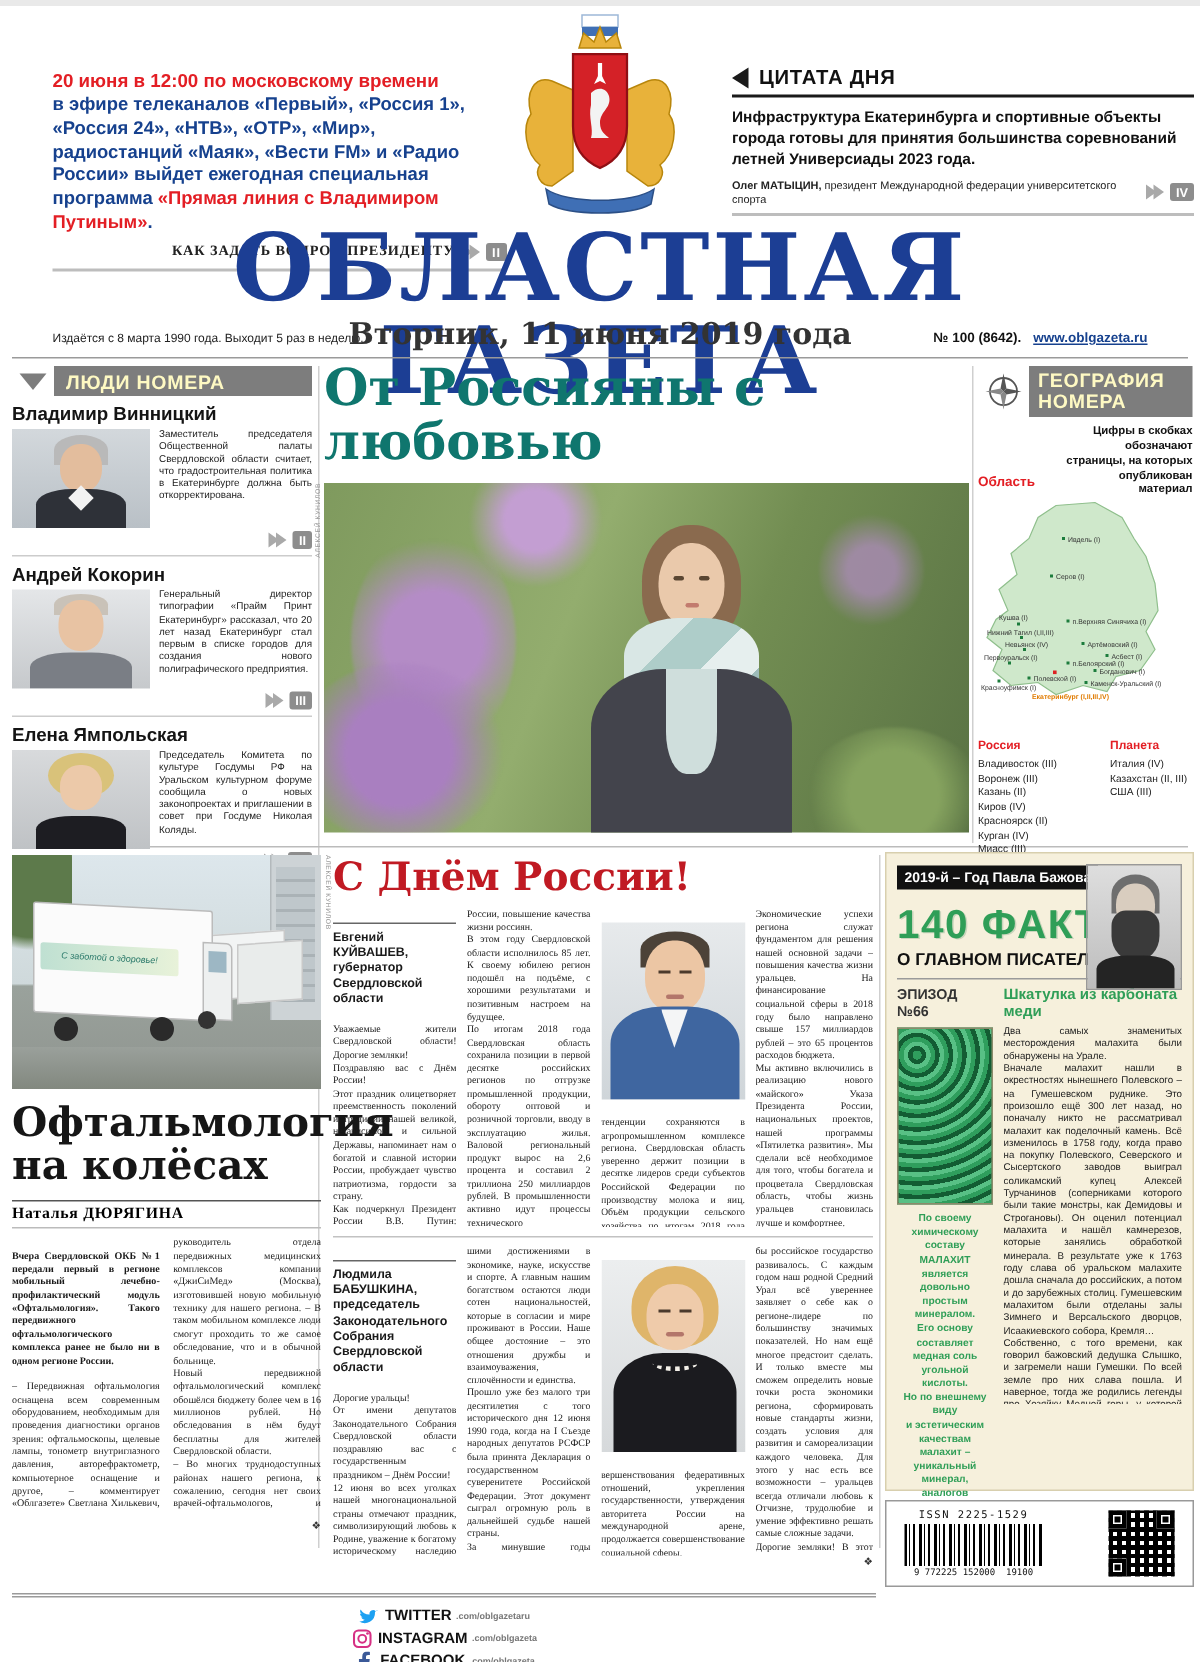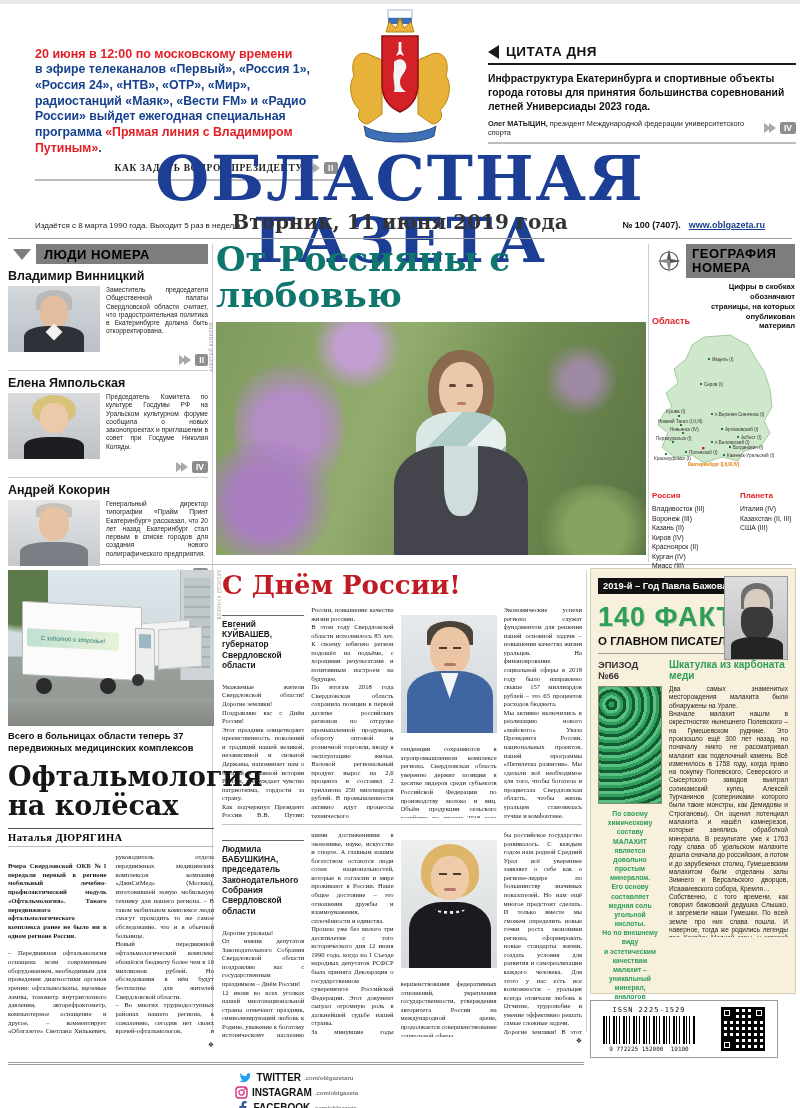--- a/index.html
+++ b/index.html
@@ -41,21 +41,21 @@
   .mi-date { position:absolute; left:50%; transform:translateX(-50%); bottom:0;
     font-family:"DejaVu Serif", serif; font-weight:bold; font-size:20px; color:#333; }
   .mi-right { position:absolute; right:0; bottom:4px; font-size:9px; color:#111; display:flex; gap:8px; align-items:baseline;}
   .mi-issue { font-weight:bold; }
   .mi-site { font-weight:bold; color:#16418e; text-decoration:underline; }
 
   .hr1 { position:absolute; left:8px; width:784px; top:234px; border-top:1px solid #9a9a9a; }
   .vr { position:absolute; width:1px; background:#cfcfcf; }
 
   
-  .secbar { background:#7d7d7d; color:#000000; font-weight:bold; letter-spacing:.5px; position:relative; display:flex; align-items:center; }
+  .secbar { background:#7d7d7d; color:#fef9c3; font-weight:bold; letter-spacing:.5px; position:relative; display:flex; align-items:center; }
   .notch { position:absolute; left:0; top:0; bottom:0; background:#fff; display:flex; align-items:center; justify-content:center; }
   .tri-down { width:0; height:0; border-left:9px solid transparent; border-right:9px solid transparent; border-top:11px solid #7d7d7d; }
 
   
   .people { position:absolute; left:8px; top:240px; width:200px; }
   .people .secbar { height:20px; font-size:13px; padding-left:36px; }
   .people .notch { width:28px; }
   .person { padding-top:5px; }
   .p-name { font-weight:bold; font-size:12.5px; color:#141414; margin-bottom:3px; }
   .p-row { display:flex; gap:6px; }
@@ -128,21 +128,21 @@
             background:
               repeating-radial-gradient(circle at 20% 15%, #2f9e5d 0 3px, #135c33 3px 6px, #58c085 6px 9px),
               #1f7a45; background-blend-mode:normal; }
   .bz-side { margin-top:5px; color:#2f9e57; font-weight:bold; font-size:6.8px; line-height:1.35; text-align:center; white-space:pre-line; }
   .bz-right { flex:1; }
   .bz-title { color:#2f9e57; font-weight:bold; font-size:10px; margin-bottom:4px; }
   .bz-lead { font-weight:bold; font-size:7.2px; line-height:1.3; text-align:justify; color:#222; margin-bottom:4px; white-space:pre-line;}
   .bz-body { font-size:6.5px; line-height:1.28; text-align:justify; white-space:pre-line; color:#222; height:252px; overflow:hidden; }
 
   
-  .bar { position:absolute; left:590px; top:996px; width:188px; height:58px; border:1px solid #999; background:#fff;
+  .bar { position:absolute; left:590px; top:996px; width:206px; height:58px; border:1px solid #999; background:#fff;
          display:flex; align-items:center; justify-content:space-between; padding:4px 12px; }
   .bc { text-align:center; }
   .bc-issn { font-family:"DejaVu Sans Mono", monospace; font-size:7px; letter-spacing:1px; color:#111; }
   .bc-bars { margin:2px auto 1px; width:92px; height:28px;
      background:repeating-linear-gradient(90deg,#000 0 2px,#fff 2px 3px,#000 3px 4px,#fff 4px 6px,#000 6px 7px,#fff 7px 10px); }
   .bc-num { font-family:"DejaVu Sans Mono", monospace; font-size:6px; color:#111; }
   .qr { width:44px; height:44px; position:relative; background:
      repeating-linear-gradient(0deg,#000 0 3px,transparent 3px 6px),
      repeating-linear-gradient(90deg,#000 0 3px,#fff 3px 6px); }
   .qr i { position:absolute; width:12px; height:12px; background:#fff; border:3px solid #000; }
@@ -212,21 +212,21 @@
           <span class="pbox">IV</span>
         </span>
     </div>
   </div>
 
   <div class="mast-title">ОБЛАСТНАЯ ГАЗЕТА</div>
   <div class="mast-info">
     <span class="mi-founded">Издаётся с 8 марта 1990 года. Выходит 5 раз в неделю.</span>
     <span class="mi-date">Вторник, 11 июня 2019 года</span>
     <span class="mi-right">
-      <span class="mi-issue">№ 100 (7407).</span>
+      <span class="mi-issue">№ 100 (8642).</span>
       <span class="mi-site">www.oblgazeta.ru</span>
     </span>
   </div>
   <div class="hr1"></div>
   <div class="vr" style="left:212px; top:240px; height:788px;"></div>
   <div class="vr" style="left:648px; top:240px; height:318px;"></div>
   <div class="vr" style="left:586px; top:566px; height:462px;"></div>
   <div style="position:absolute; left:8px; width:784px; top:560px; border-top:1px solid #bbb;"></div>
 
   <div class="people">
@@ -252,55 +252,55 @@
       <div class="p-foot">
           <span class="pref">
             <span class="chev"></span>
             <span class="chev s2"></span>
             <span class="pbox">II</span>
           </span>
         </div>
     </div>
 
     <div class="person">
+      <div class="p-name">Андрей Кокорин</div>
+      <div class="p-row">
+        <div class="ph" style="width:92px;height:66px;background:linear-gradient(#e4e6e8,#c6c9cc);">
+
+          <div class="hair" style="left:28px;top:3px;width:36px;height:14px;background:#c9c2b8;border-radius:50% 50% 0 0;"></div>
+          <div class="hd" style="left:31px;top:7px;width:30px;height:34px;background:#e8c3a3;border-radius:46%;"></div>
+          <div class="bd" style="left:12px;bottom:0;width:68px;height:24px;background:#7a7e85;border-radius:40% 40% 0 0;"></div>
+        </div>
+        <div class="p-desc">Генеральный директор типографии «Прайм Принт Екатеринбург» рассказал, что 20 лет назад Екатеринбург стал первым в списке городов для создания нового полиграфического предприятия.</div>
+      </div>
+      <div class="p-foot">
+          <span class="pref">
+            <span class="chev"></span>
+            <span class="chev s2"></span>
+            <span class="pbox">III</span>
+          </span>
+        </div>
+    </div>
+
+    <div class="person">
       <div class="p-name">Елена Ямпольская</div>
       <div class="p-row">
         <div class="ph" style="width:92px;height:66px;background:linear-gradient(#d8dadc,#bfc2c5);">
 
           <div class="hair" style="left:24px;top:2px;width:44px;height:30px;background:#d9c27a;border-radius:50%;"></div>
           <div class="hd" style="left:32px;top:10px;width:28px;height:30px;background:#ecc9a9;border-radius:46%;"></div>
           <div class="bd" style="left:16px;bottom:0;width:60px;height:22px;background:#1d1d22;border-radius:40% 40% 0 0;"></div>
         </div>
         <div class="p-desc">Председатель Комитета по культуре Госдумы РФ на Уральском культурном форуме сообщила о новых законопроектах и приглашении в совет при Госдуме Николая Коляды.</div>
       </div>
       <div class="p-foot">
           <span class="pref">
             <span class="chev"></span>
             <span class="chev s2"></span>
             <span class="pbox">IV</span>
-          </span>
-        </div>
-    </div>
-
-    <div class="person">
-      <div class="p-name">Андрей Кокорин</div>
-      <div class="p-row">
-        <div class="ph" style="width:92px;height:66px;background:linear-gradient(#e4e6e8,#c6c9cc);">
-
-          <div class="hair" style="left:28px;top:3px;width:36px;height:14px;background:#c9c2b8;border-radius:50% 50% 0 0;"></div>
-          <div class="hd" style="left:31px;top:7px;width:30px;height:34px;background:#e8c3a3;border-radius:46%;"></div>
-          <div class="bd" style="left:12px;bottom:0;width:68px;height:24px;background:#7a7e85;border-radius:40% 40% 0 0;"></div>
-        </div>
-        <div class="p-desc">Генеральный директор типографии «Прайм Принт Екатеринбург» рассказал, что 20 лет назад Екатеринбург стал первым в списке городов для создания нового полиграфического предприятия.</div>
-      </div>
-      <div class="p-foot">
-          <span class="pref">
-            <span class="chev"></span>
-            <span class="chev s2"></span>
-            <span class="pbox">III</span>
           </span>
         </div>
     </div>
   </div>
 
   <div class="story">
     <div class="st-h1">От Россияны с любовью</div>
     <div class="st-photo">
       <span class="vcred">АЛЕКСЕЙ КУНИЛОВ</span>
       <div class="inner">
@@ -420,21 +420,20 @@
           </div>
           <div style="position:absolute;right:-14px;top:20px;width:20px;height:52px;background:#eef0f0;border:1px solid #bbb;border-radius:0 4px 0 0;"></div>
           <div style="position:absolute;right:-10px;top:26px;width:12px;height:14px;background:#9db7c4;"></div>
         </div>
         <div style="position:absolute;left:28px;top:108px;width:16px;height:16px;background:#2a2a2a;border-radius:50%;"></div>
         <div style="position:absolute;left:92px;top:108px;width:16px;height:16px;background:#2a2a2a;border-radius:50%;"></div>
         <div style="position:absolute;left:124px;top:104px;width:12px;height:12px;background:#333;border-radius:50%;"></div>
         <div style="position:absolute;left:0;bottom:0;width:100%;height:28px;background:linear-gradient(#9aa09b,#82887f);"></div>
       </div>
     </div>
-    <div class="oph-cap">Всего в больницах области теперь 37 передвижных медицинских комплексов</div>
     <div class="oph-h2">Офтальмология на колёсах</div>
     <div class="oph-by">Наталья ДЮРЯГИНА</div>
     <div class="oph-body">
       <p class="lead">Вчера Свердловской ОКБ №1 передали первый в регионе мобильный лечебно-профилактический модуль «Офтальмология». Такого передвижного офтальмологического комплекса ранее не было ни в одном регионе России.</p>
       <p>– Передвижная офтальмология оснащена всем современным оборудованием, необходимым для проведения диагностики органов зрения: офтальмоскопы, щелевые лампы, тонометр внутриглазного давления, авторефрактометр, компьютерное оснащение и другое, – комментирует «Облгазете» Светлана Хилькевич, руководитель отдела передвижных медицинских комплексов компании «ДжиСиМед» (Москва), изготовившей новую мобильную технику для нашего региона. – В таком мобильном комплексе люди смогут проходить то же самое обследование, что и в обычной больнице.
 Новый передвижной офтальмологический комплекс обошёлся бюджету более чем в 16 миллионов рублей. Но обследования в нём будут бесплатны для жителей Свердловской области.
 – Во многих труднодоступных районах нашего региона, к сожалению, сегодня нет своих врачей-офтальмологов, и передвижной специализированный комплекс поможет решить эту проблему, – говорит заместитель главного врача ОКБ №1 по организационно-методической работе Евгения Андреева. – Выездная офтальмология сможет сделать качественную медицину на селе более доступной.
 Ещё вчера больницы Свердловской области передали девять мобильных фельдшерско-акушерских пунктов (ФАПов) и пять передвижных стоматологических кабинетов. Новые ФАПы отправятся в Асбест, Артёмовский, Богданович, Первоуральск, Ивдель и Кушву, Верхнюю Синячиху и посёлок Белоярский, а мобильные стоматологии – в Красноуфимск, Нижний Тагил, Серов, Асбест и село Покровское Каменского ГО. «Начинка» новых передвижных комплексов схожа с той, что есть в стоматологии и ФАПах, которые передавали региональным больницам в конце прошлого года. Так что теперь больше жителей периферии Среднего Урала смогут вовремя посещать врача – именно тогда, когда заболеют.
 Всего в больницах области теперь 37 передвижных медицинских комплексов, в том числе шесть стоматологий и одна офтальмология.</p>
     </div>

